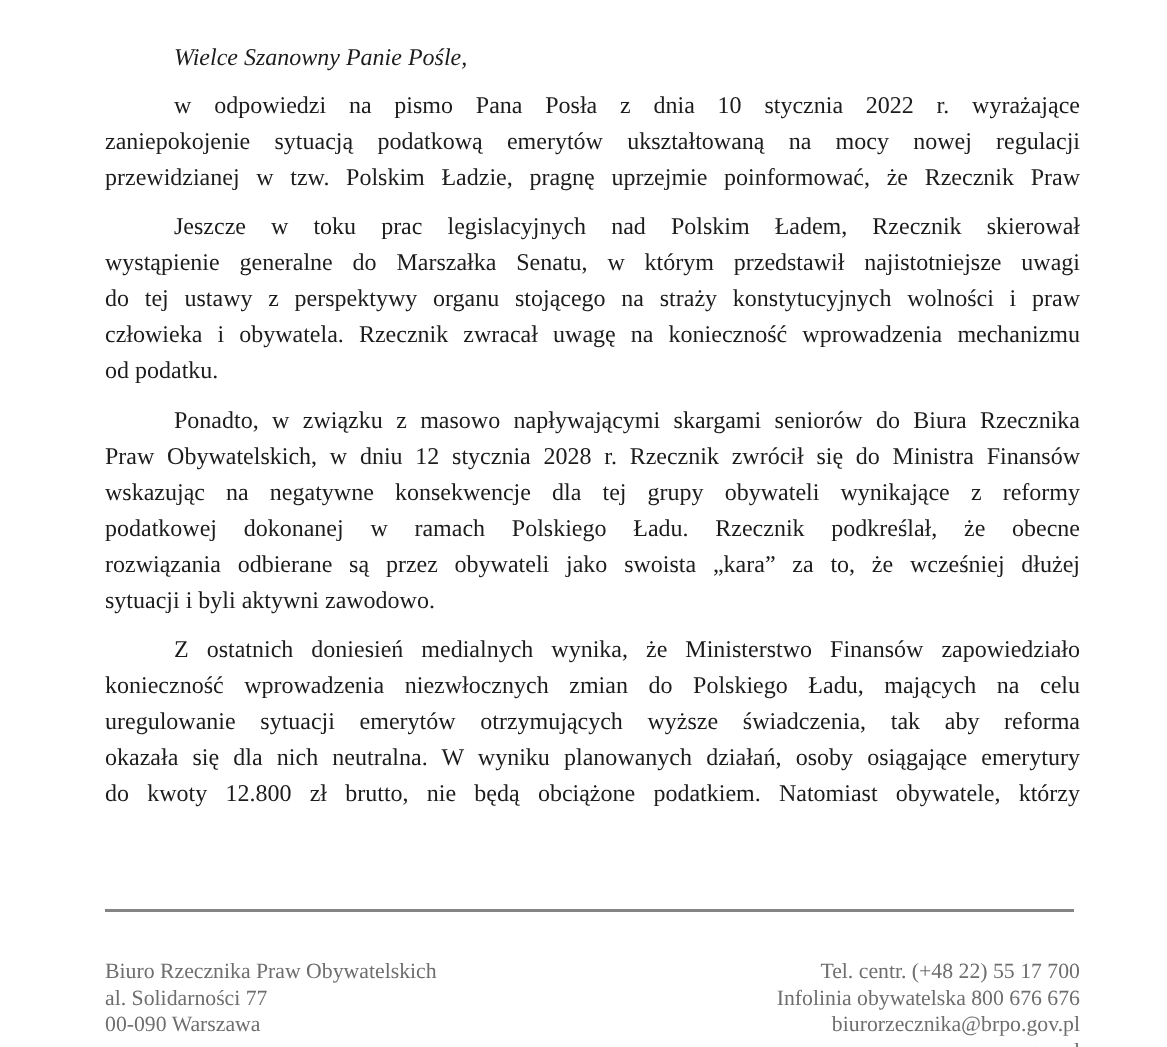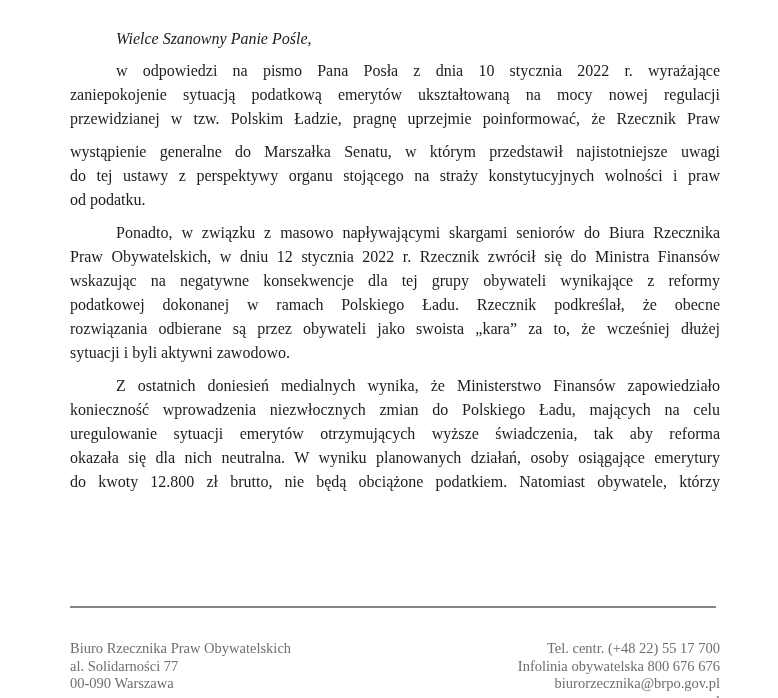--- a/index.html
+++ b/index.html
@@ -64,27 +64,29 @@
 <div class="page">
   <div class="content">
     <p class="salutation">Wielce Szanowny Panie Pośle,</p>
     <div id="paragraphs">
         <div class="para">
           <div class="line first">w odpowiedzi na pismo Pana Posła z dnia 10 stycznia 2022 r. wyrażające</div>
           <div class="line">zaniepokojenie sytuacją podatkową emerytów ukształtowaną na mocy nowej regulacji</div>
           <div class="line">przewidzianej w tzw. Polskim Ładzie, pragnę uprzejmie poinformować, że Rzecznik Praw</div>
         </div>
         <div class="para">
+          <div class="line first">Jeszcze w toku prac legislacyjnych nad Polskim Ładem, Rzecznik skierował</div>
           <div class="line">wystąpienie generalne do Marszałka Senatu, w którym przedstawił najistotniejsze uwagi</div>
           <div class="line">do tej ustawy z perspektywy organu stojącego na straży konstytucyjnych wolności i praw</div>
+          <div class="line">człowieka i obywatela. Rzecznik zwracał uwagę na konieczność wprowadzenia mechanizmu</div>
           <div class="line last">od podatku.</div>
         </div>
         <div class="para">
           <div class="line first">Ponadto, w związku z masowo napływającymi skargami seniorów do Biura Rzecznika</div>
-          <div class="line">Praw Obywatelskich, w dniu 12 stycznia 2022 r. Rzecznik zwrócił się do Ministra Finansów</div>
+          <div class="line">Praw Obywatelskich, w dniu 12 stycznia 2028 r. Rzecznik zwrócił się do Ministra Finansów</div>
           <div class="line">wskazując na negatywne konsekwencje dla tej grupy obywateli wynikające z reformy</div>
           <div class="line">podatkowej dokonanej w ramach Polskiego Ładu. Rzecznik podkreślał, że obecne</div>
           <div class="line">rozwiązania odbierane są przez obywateli jako swoista „kara” za to, że wcześniej dłużej</div>
           <div class="line last">sytuacji i byli aktywni zawodowo.</div>
         </div>
         <div class="para">
           <div class="line first">Z ostatnich doniesień medialnych wynika, że Ministerstwo Finansów zapowiedziało</div>
           <div class="line">konieczność wprowadzenia niezwłocznych zmian do Polskiego Ładu, mających na celu</div>
           <div class="line">uregulowanie sytuacji emerytów otrzymujących wyższe świadczenia, tak aby reforma</div>
           <div class="line">okazała się dla nich neutralna. W wyniku planowanych działań, osoby osiągające emerytury</div>

